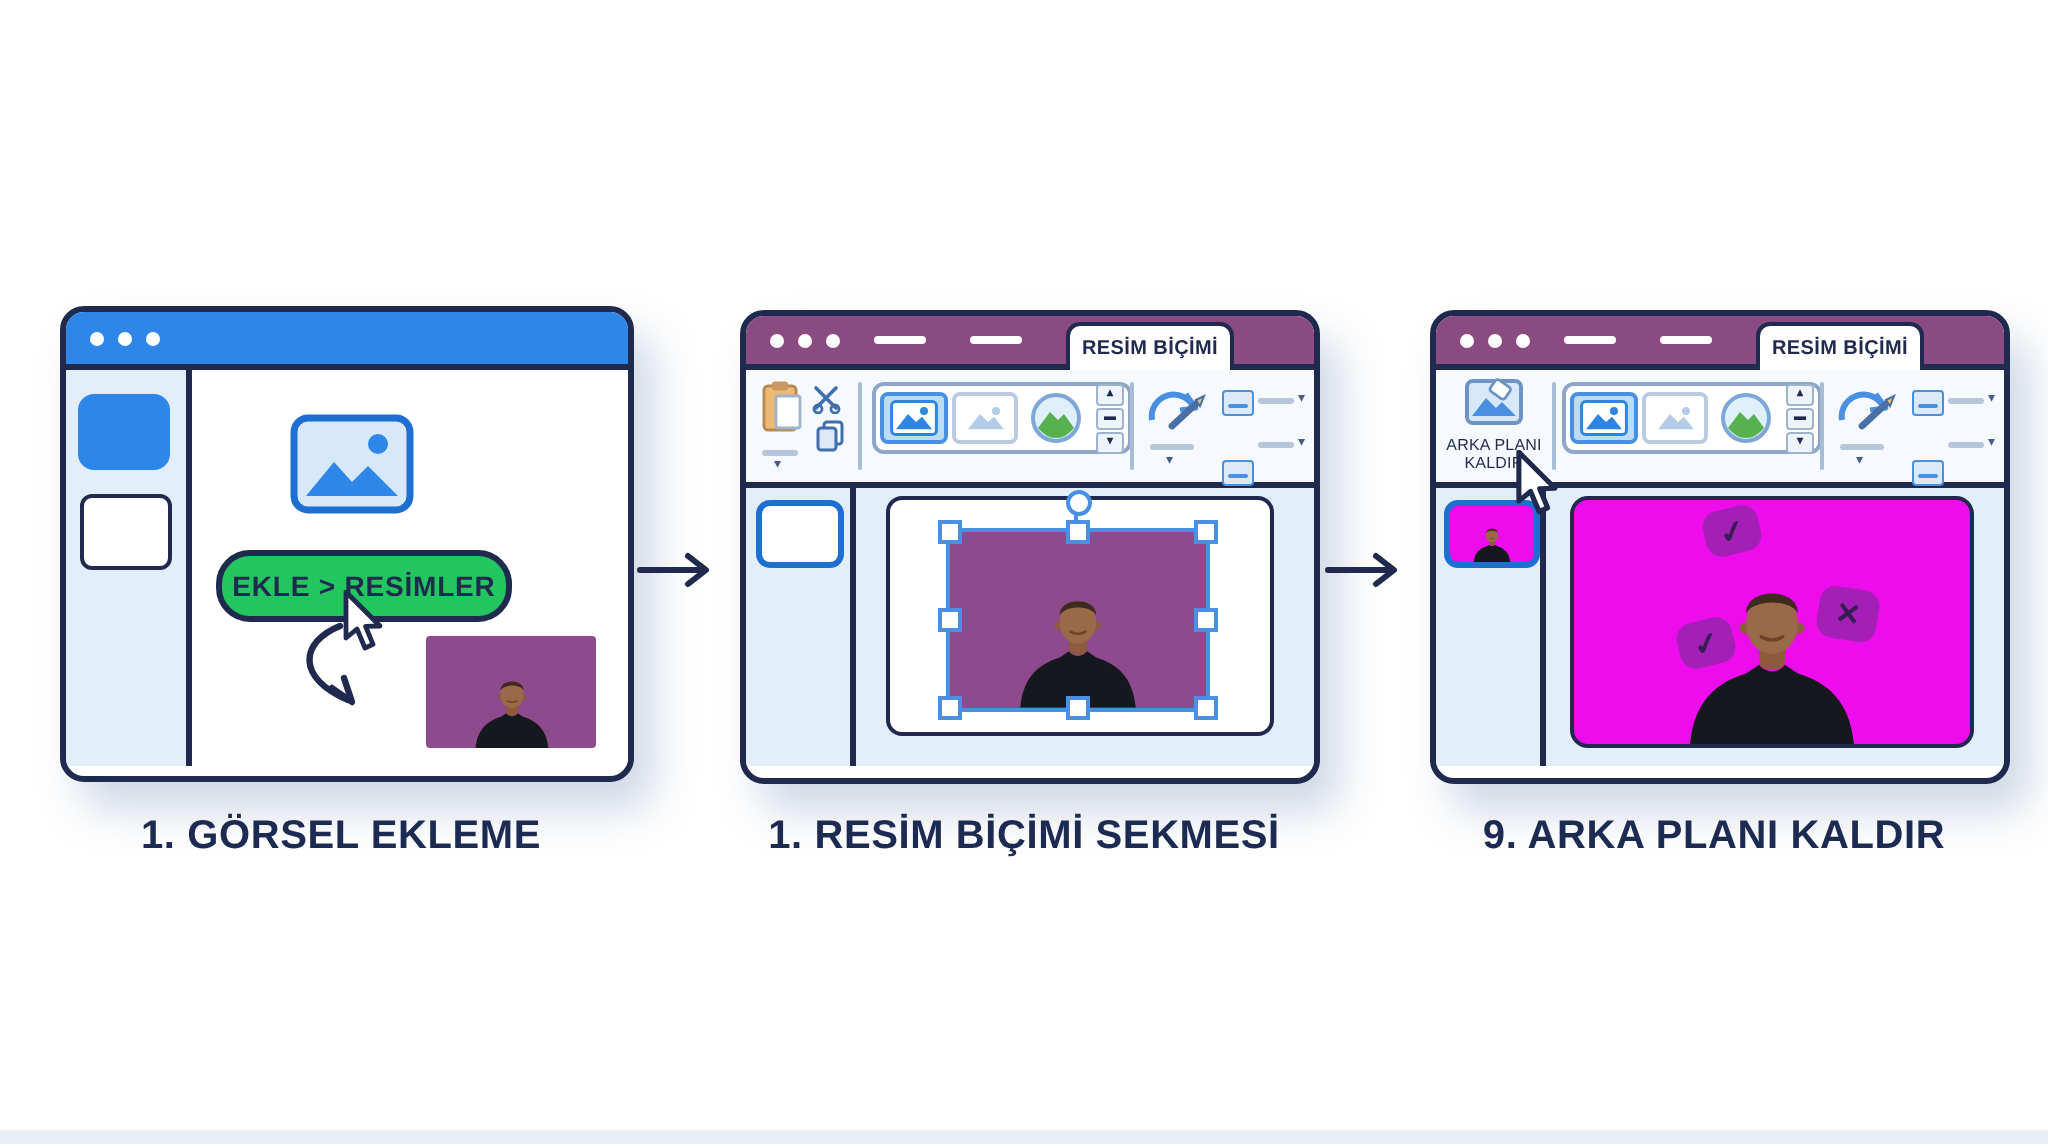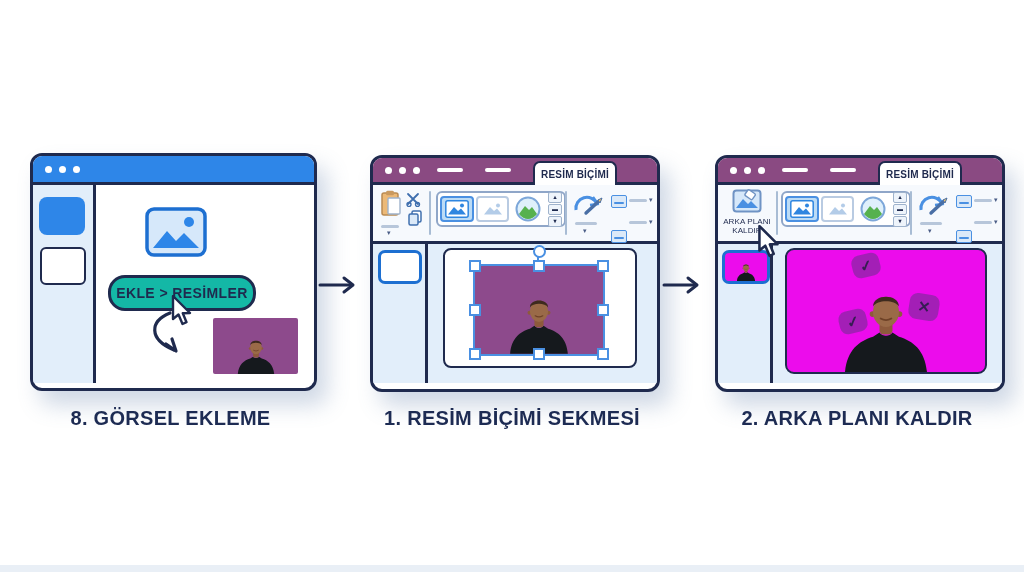--- a/index.html
+++ b/index.html
@@ -42,21 +42,21 @@
   .body-row{display:flex;height:100%;}
   .sidebar{width:52px;background:#e2eefa;border-right:3px solid #1f2a4e;position:relative;flex:none;}
   .slidearea{flex:1;background:#e2eefa;position:relative;}
 
   
   .p1-sidebar{width:60px;}
   .p1-main{flex:1;background:#ffffff;position:relative;}
   .p1-bluecard{position:absolute;left:6px;top:12px;width:46px;height:38px;background:#2e86e8;border-radius:8px;}
   .p1-whitecard{position:absolute;left:7px;top:62px;width:42px;height:34px;background:#ffffff;
        border:2.5px solid #1f2a4e;border-radius:6px;}
-  .insert-btn{position:absolute;left:12px;top:90px;width:142px;height:30px;background:#14b8a6;
+  .insert-btn{position:absolute;left:12px;top:90px;width:142px;height:30px;background:#22c55e;
        border:3px solid #1f2a4e;border-radius:17px;display:flex;align-items:center;justify-content:center;
        font-size:14px;font-weight:bold;color:#1f2a4e;letter-spacing:.4px;}
   .photo{position:absolute;overflow:hidden;background:#8d4a8c;}
   .person-svg{position:absolute;bottom:0;left:50%;transform:translateX(-50%);}
 
   
   .slide{position:absolute;background:#ffffff;border:2.5px solid #1f2a4e;border-radius:8px;}
   .sel-img{position:absolute;background:#8d4a8c;border:2.5px solid #4a90e2;overflow:visible;}
   .handle{position:absolute;width:8px;height:8px;background:#ffffff;border:2px solid #4a90e2;}
   .rot-stem{position:absolute;width:2px;height:9px;background:#4a90e2;}
@@ -342,18 +342,18 @@
             <span>✓</span>
           </div>
           <div class="badge" style="left:122px;top:44px;width:30px;height:26px;transform:rotate(9deg);font-size:15px;">
             <span>✕</span>
           </div>
         </div>
       </div>
     </div>
   </div>
 
-  <div class="caption" style="left:30px;width:281px;">8. GÖRSEL EKLEME</div>
+  <div class="caption" style="left:30px;width:281px;">1. GÖRSEL EKLEME</div>
   <div class="caption" style="left:355px;width:314px;">1. RESİM BİÇİMİ SEKMESİ</div>
-  <div class="caption" style="left:707px;width:300px;">2. ARKA PLANI KALDIR</div>
+  <div class="caption" style="left:707px;width:300px;">9. ARKA PLANI KALDIR</div>
 
   <div class="bottom-strip"></div>
 </div>
 
 </body></html>

